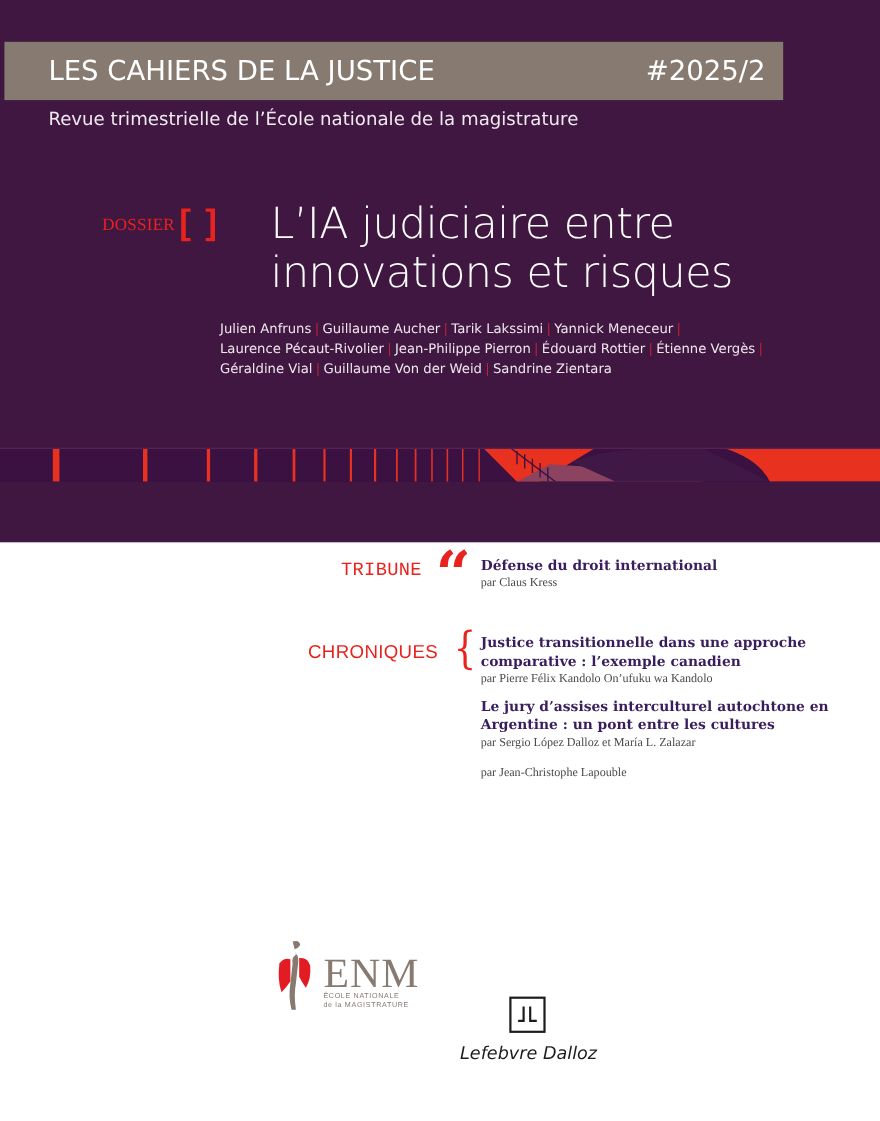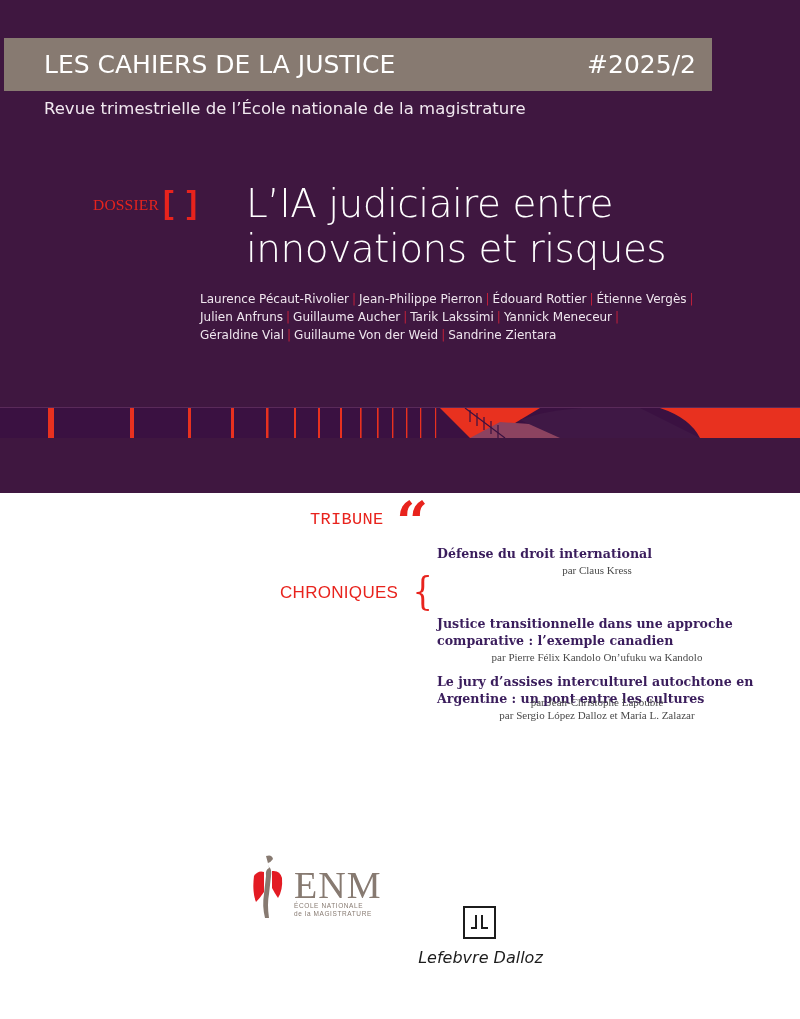--- a/index.html
+++ b/index.html
@@ -70,26 +70,25 @@
   .brace-mark {
     position: absolute; left: 410px; top: 566px;
     font-family: "DejaVu Serif", serif; font-size: 40px; color: #e8231d; line-height: 48px;
     transform: scaleX(0.8);
   }
   .article {
     position: absolute; left: 437px; width: 320px;
   }
   .article-title {
     font-family: "DejaVu Serif", serif; font-weight: bold; font-size: 12.6px;
-    line-height: 17px; color: #3a1d5c; margin-top: 40px;
+    line-height: 17px; color: #3a1d5c;
   }
   .article-author {
     font-family: "Liberation Serif", serif; font-size: 11px; line-height: 15px; color: #4a4a4a;
     margin-top: 1px;
-    text-align: center;
   }
 
   .enm-logo { position: absolute; left: 252px; top: 854px; width: 140px; height: 68px; }
   .enm-figure { position: absolute; left: 0; top: 0; width: 32px; height: 66px; }
   .enm-text {
     position: absolute; left: 42px; top: 12px;
     font-family: "Liberation Serif", serif; font-size: 38px; color: #877a71; letter-spacing: 1px;
     line-height: 38px;
   }
   .enm-sub {
@@ -121,24 +120,24 @@
 
   <span class="dossier-label">DOSSIER</span>
   <span class="dossier-brackets">[ ]</span>
   <div class="dossier-title">
     <div>L’IA judiciaire entre</div>
     <div>innovations et risques</div>
   </div>
 
   <div class="authors">
     <div>
-      <span>Laurence Pécaut-Rivolier</span><span class="sep">|</span><span>Jean-Philippe Pierron</span><span class="sep">|</span><span>Édouard Rottier</span><span class="sep">|</span><span>Étienne Vergès</span><span class="sep">|</span>
+      <span>Julien Anfruns</span><span class="sep">|</span><span>Guillaume Aucher</span><span class="sep">|</span><span>Tarik Lakssimi</span><span class="sep">|</span><span>Yannick Meneceur</span><span class="sep">|</span>
     </div>
     <div>
-      <span>Julien Anfruns</span><span class="sep">|</span><span>Guillaume Aucher</span><span class="sep">|</span><span>Tarik Lakssimi</span><span class="sep">|</span><span>Yannick Meneceur</span><span class="sep">|</span>
+      <span>Laurence Pécaut-Rivolier</span><span class="sep">|</span><span>Jean-Philippe Pierron</span><span class="sep">|</span><span>Édouard Rottier</span><span class="sep">|</span><span>Étienne Vergès</span><span class="sep">|</span>
     </div>
     <div>
       <span>Géraldine Vial</span><span class="sep">|</span><span>Guillaume Von der Weid</span><span class="sep">|</span><span>Sandrine Zientara</span>
     </div>
   </div>
 
   <div class="band">
     <svg width="800" height="30" viewBox="0 0 800 30">
       <rect x="0" y="0" width="800" height="30" fill="#3a1141"></rect>
 

